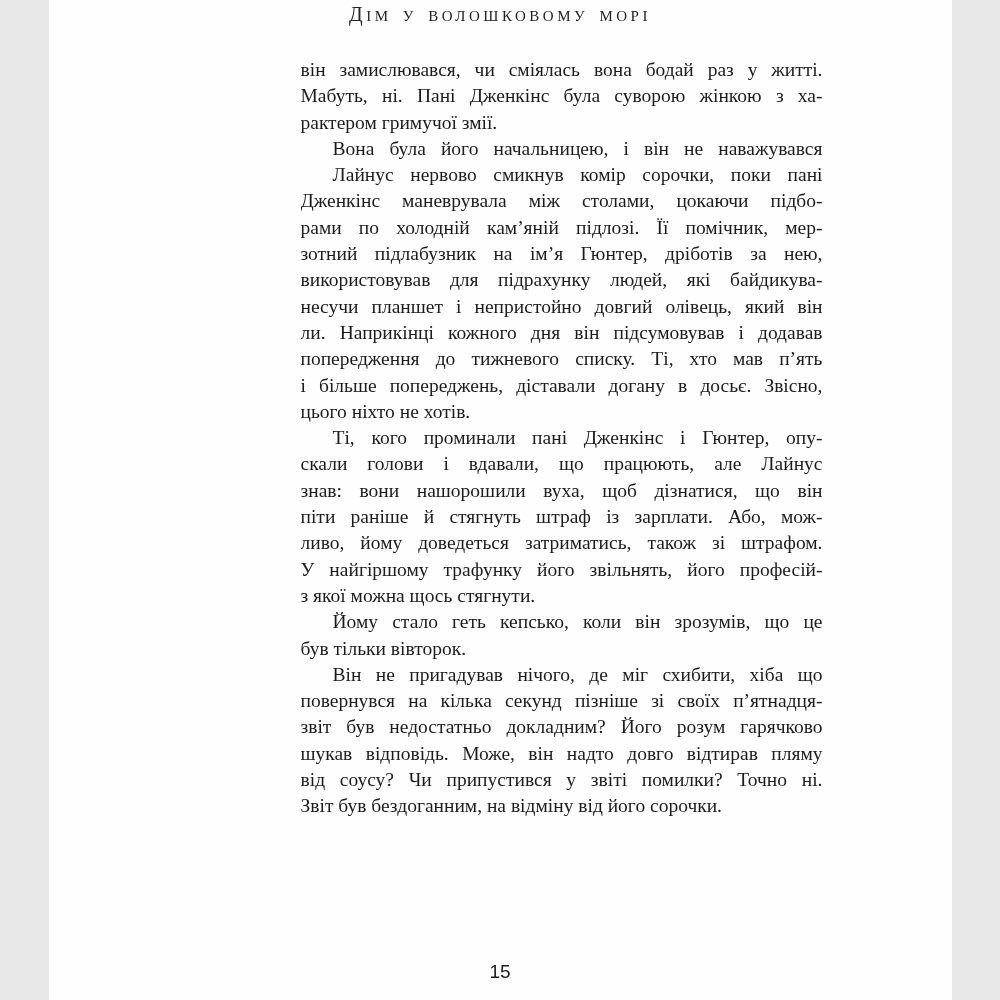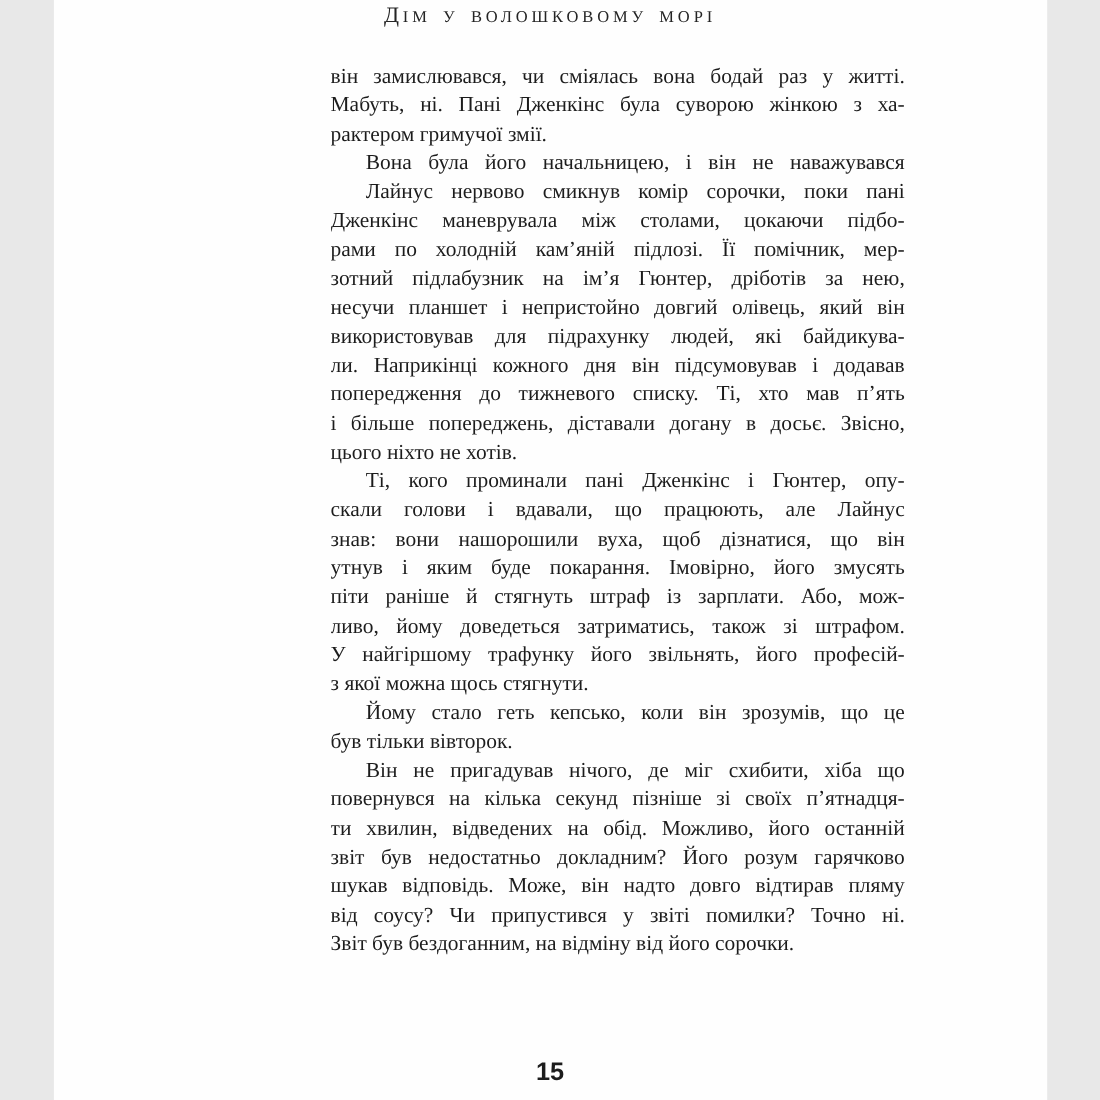--- a/index.html
+++ b/index.html
@@ -54,59 +54,56 @@
   .text-line.para-first-indent {
     text-indent: 32px;
   }
   .page-number {
     position: absolute;
     top: 961px;
     left: 0;
     right: 0;
     text-align: center;
     font-family: "Liberation Sans", sans-serif;
-    font-size: 23px;
+    font-size: 19px;
     color: #1c1c1c;
-    font-weight: bold;
   }
 </style>
 </head>
 <body>
 
 <div class="page">
   <div class="running-head">ДІМ У ВОЛОШКОВОМУ МОРІ</div>
 
   <div class="text-block">
       <div class="text-line">він замислювався, чи сміялась вона бодай раз у житті.</div>
       <div class="text-line">Мабуть, ні. Пані Дженкінс була суворою жінкою з ха-</div>
       <div class="text-line para-last">рактером гримучої змії.</div>
       <div class="text-line para-first-indent">Вона була його начальницею, і він не наважувався</div>
       <div class="text-line para-first-indent">Лайнус нервово смикнув комір сорочки, поки пані</div>
       <div class="text-line">Дженкінс маневрувала між столами, цокаючи підбо-</div>
       <div class="text-line">рами по холодній кам’яній підлозі. Її помічник, мер-</div>
       <div class="text-line">зотний підлабузник на ім’я Гюнтер, дріботів за нею,</div>
+      <div class="text-line">використовував для підрахунку людей, які байдикува-</div>
       <div class="text-line">несучи планшет і непристойно довгий олівець, який він</div>
-      <div class="text-line">використовував для підрахунку людей, які байдикува-</div>
       <div class="text-line">ли. Наприкінці кожного дня він підсумовував і додавав</div>
       <div class="text-line">попередження до тижневого списку. Ті, хто мав п’ять</div>
       <div class="text-line">і більше попереджень, діставали догану в досьє. Звісно,</div>
       <div class="text-line para-last">цього ніхто не хотів.</div>
       <div class="text-line para-first-indent">Ті, кого проминали пані Дженкінс і Гюнтер, опу-</div>
       <div class="text-line">скали голови і вдавали, що працюють, але Лайнус</div>
       <div class="text-line">знав: вони нашорошили вуха, щоб дізнатися, що він</div>
-      <div class="text-line">утнув і яким буде покарання. Імовірно, його змусять</div>
       <div class="text-line">піти раніше й стягнуть штраф із зарплати. Або, мож-</div>
       <div class="text-line">ливо, йому доведеться затриматись, також зі штрафом.</div>
       <div class="text-line">У найгіршому трафунку його звільнять, його професій-</div>
       <div class="text-line para-last">з якої можна щось стягнути.</div>
       <div class="text-line para-first-indent">Йому стало геть кепсько, коли він зрозумів, що це</div>
       <div class="text-line para-last">був тільки вівторок.</div>
       <div class="text-line para-first-indent">Він не пригадував нічого, де міг схибити, хіба що</div>
       <div class="text-line">повернувся на кілька секунд пізніше зі своїх п’ятнадця-</div>
-      <div class="text-line">ти хвилин, відведених на обід. Можливо, його останній</div>
       <div class="text-line">звіт був недостатньо докладним? Його розум гарячково</div>
       <div class="text-line">шукав відповідь. Може, він надто довго відтирав пляму</div>
       <div class="text-line">від соусу? Чи припустився у звіті помилки? Точно ні.</div>
       <div class="text-line para-last">Звіт був бездоганним, на відміну від його сорочки.</div>
     </div>
 
   <div class="page-number">15</div>
 </div>
 
 </body></html>

